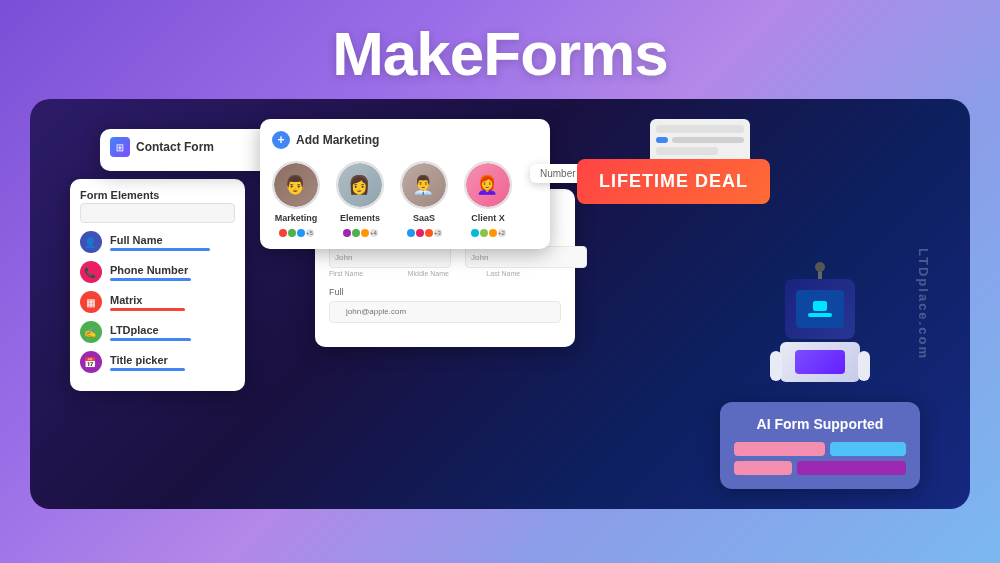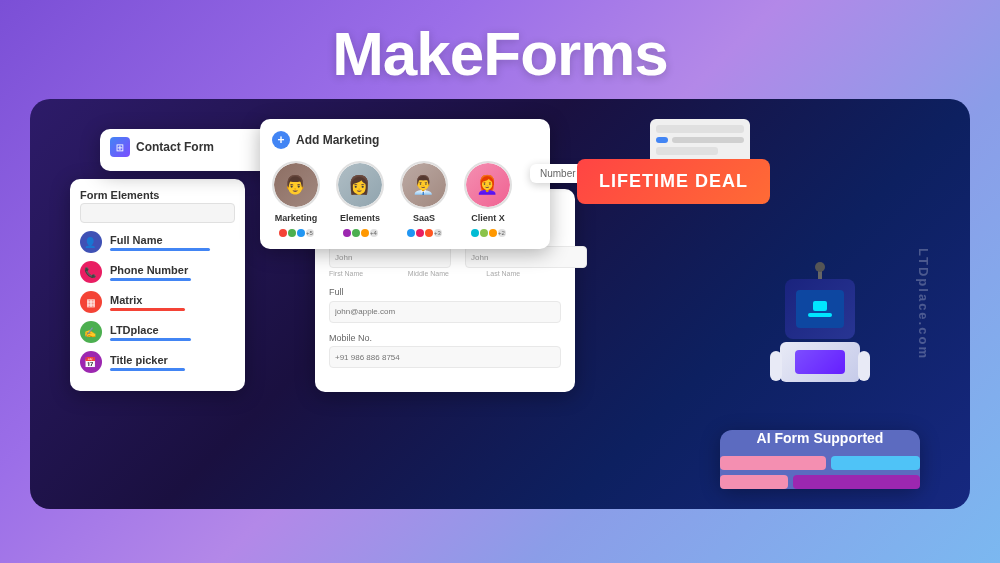--- a/index.html
+++ b/index.html
@@ -316,21 +316,21 @@
       flex: 1;
       font-size: 7px;
       color: #aaa;
     }
     .ft-full-input {
       width: 100%;
       height: 22px;
       background: #f8f8f8;
       border: 1px solid #e8e8e8;
       border-radius: 4px;
-      padding: 0 5px;
+      padding: 0 16px;
       font-size: 8px;
       color: #999;
     }
 
     
     .undo-redo {
       position: absolute;
       top: 68px;
       left: 550px;
       display: flex;
@@ -388,20 +388,21 @@
     }
 
     
     .ai-panel {
       position: absolute;
       bottom: 20px;
       right: 50px;
       background: #5c6bc0;
       border-radius: 12px;
       width: 200px;
+      padding: 14px;
       box-shadow: 0 4px 20px rgba(0,0,0,0.3);
       z-index: 15;
     }
     .ai-title {
       font-size: 14px;
       font-weight: 700;
       color: white;
       text-align: center;
       margin-bottom: 10px;
     }
@@ -669,24 +670,20 @@
         <span class="ft-input-sub">Middle Name</span>
         <span class="ft-input-sub">Last Name</span>
       </div>
     </div>
 
     <div class="ft-field-group">
       <span class="ft-label">Full</span>
       <input class="ft-full-input" placeholder="john@apple.com" readonly="" style="">
     </div>
 
-    <div class="ft-field-group">
-      <span class="ft-label">Mobile No.</span>
-      <input class="ft-full-input" placeholder="+91 986 886 8754" readonly="" style="">
-    </div>
   </div>
 
   <div class="settings-panel">
     <div class="settings-inner">
       <div class="settings-row"></div>
       <div class="settings-toggle">
         <div class="toggle-circle"></div>
         <div style="height:6px;flex:1;background:#d0d0d0;border-radius:3px;"></div>
       </div>
       <div class="settings-row" style="width:70%;"></div>

